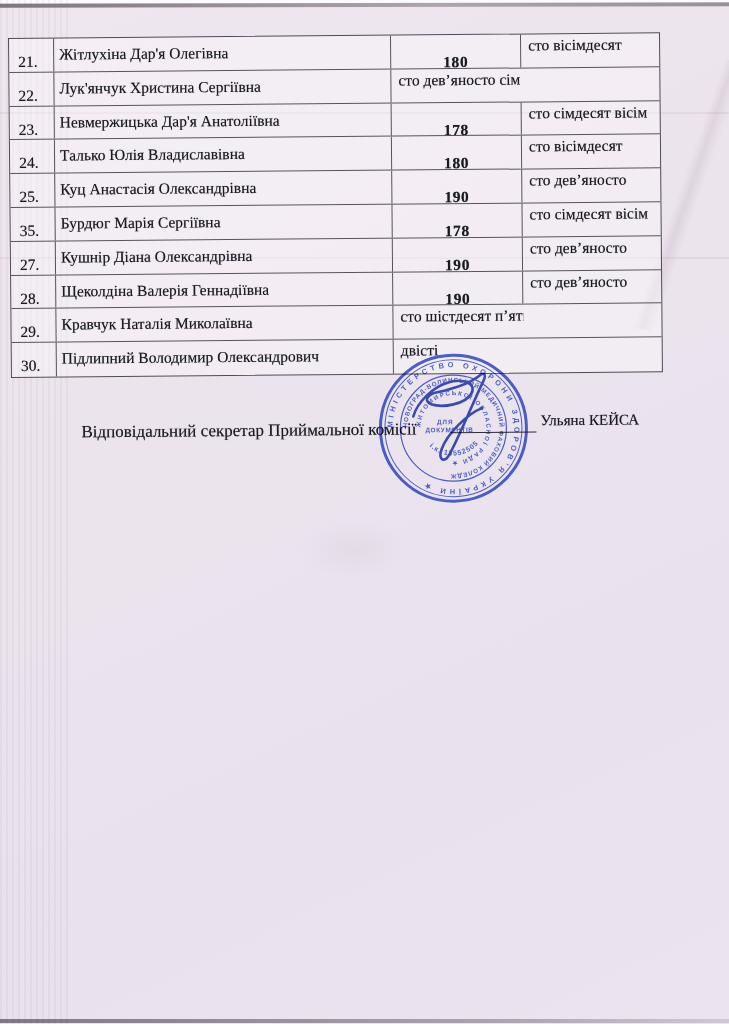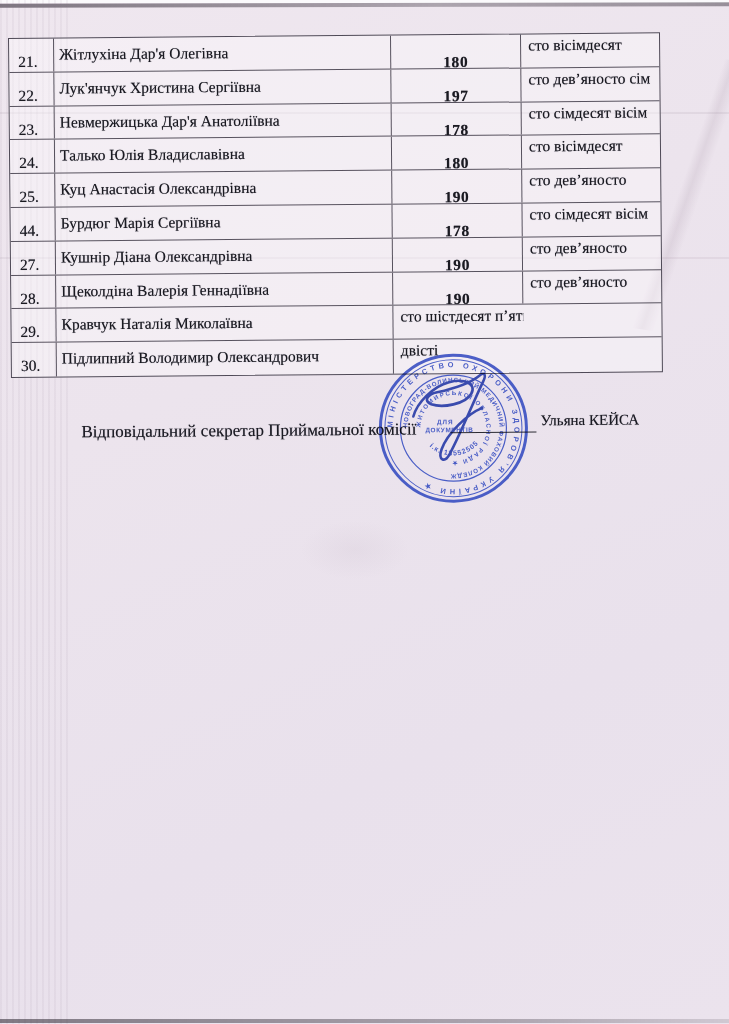--- a/index.html
+++ b/index.html
@@ -94,21 +94,20 @@
     <div class="doc-table">
       <div class="t-row">
         <div class="cell c-num">21.</div>
         <div class="cell c-name">Жітлухіна Дар'я Олегівна</div>
         <div class="cell c-score">180</div>
         <div class="cell c-words">сто вісімдесят</div>
       </div>
       <div class="t-row">
         <div class="cell c-num">22.</div>
         <div class="cell c-name">Лук'янчук Христина Сергіївна</div>
-        <div class="cell c-score">197</div>
         <div class="cell c-words">сто дев’яносто сім</div>
       </div>
       <div class="t-row">
         <div class="cell c-num">23.</div>
         <div class="cell c-name">Невмержицька Дар'я Анатоліївна</div>
         <div class="cell c-score">178</div>
         <div class="cell c-words">сто сімдесят вісім</div>
       </div>
       <div class="t-row">
         <div class="cell c-num">24.</div>
@@ -116,21 +115,21 @@
         <div class="cell c-score">180</div>
         <div class="cell c-words">сто вісімдесят</div>
       </div>
       <div class="t-row">
         <div class="cell c-num">25.</div>
         <div class="cell c-name">Куц Анастасія Олександрівна</div>
         <div class="cell c-score">190</div>
         <div class="cell c-words">сто дев’яносто</div>
       </div>
       <div class="t-row">
-        <div class="cell c-num">44.</div>
+        <div class="cell c-num">35.</div>
         <div class="cell c-name">Бурдюг Марія Сергіївна</div>
         <div class="cell c-score">178</div>
         <div class="cell c-words">сто сімдесят вісім</div>
       </div>
       <div class="t-row">
         <div class="cell c-num">27.</div>
         <div class="cell c-name">Кушнір Діана Олександрівна</div>
         <div class="cell c-score">190</div>
         <div class="cell c-words">сто дев’яносто</div>
       </div>

